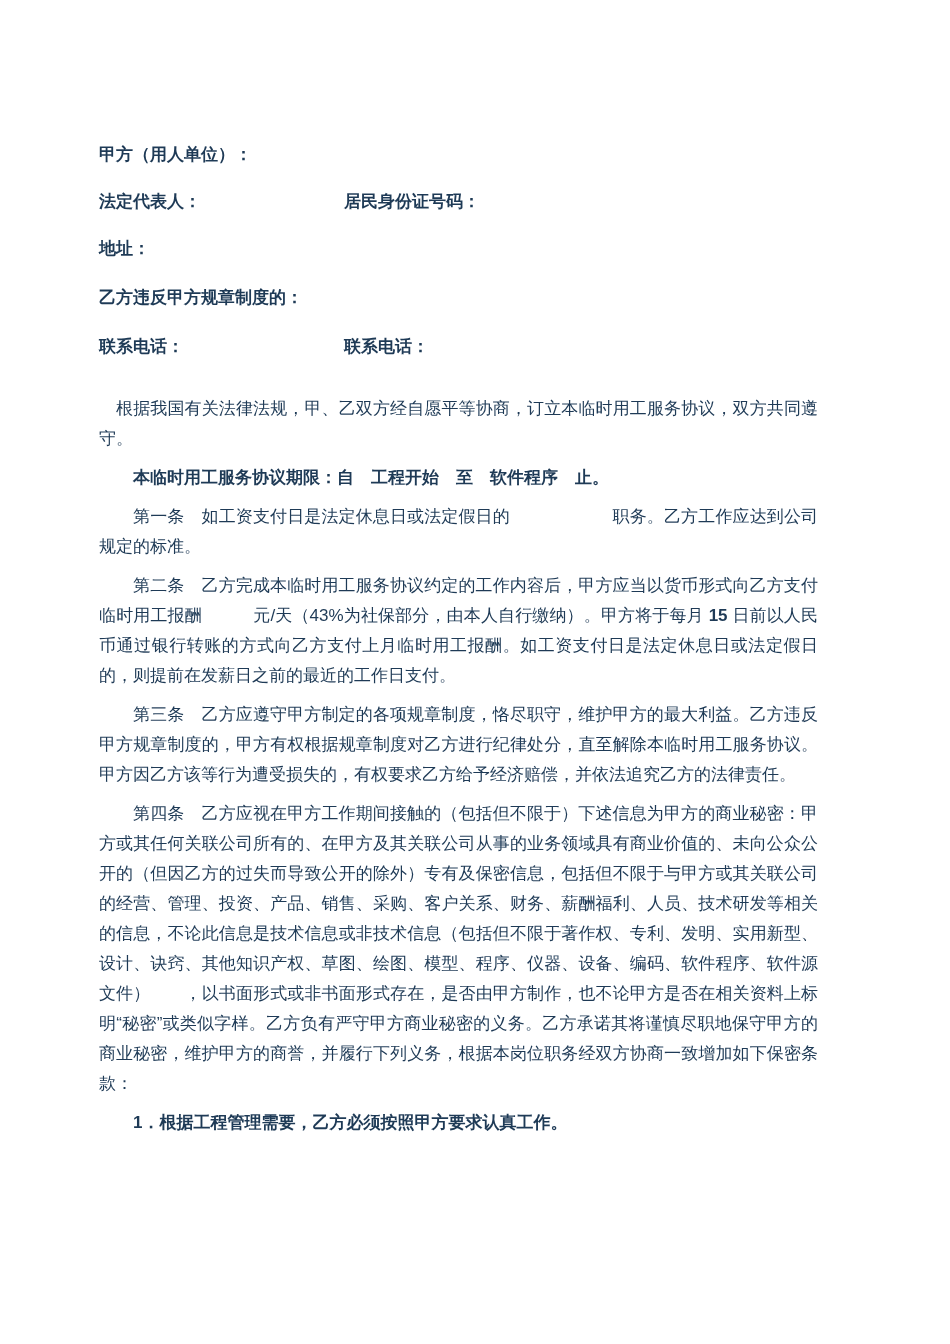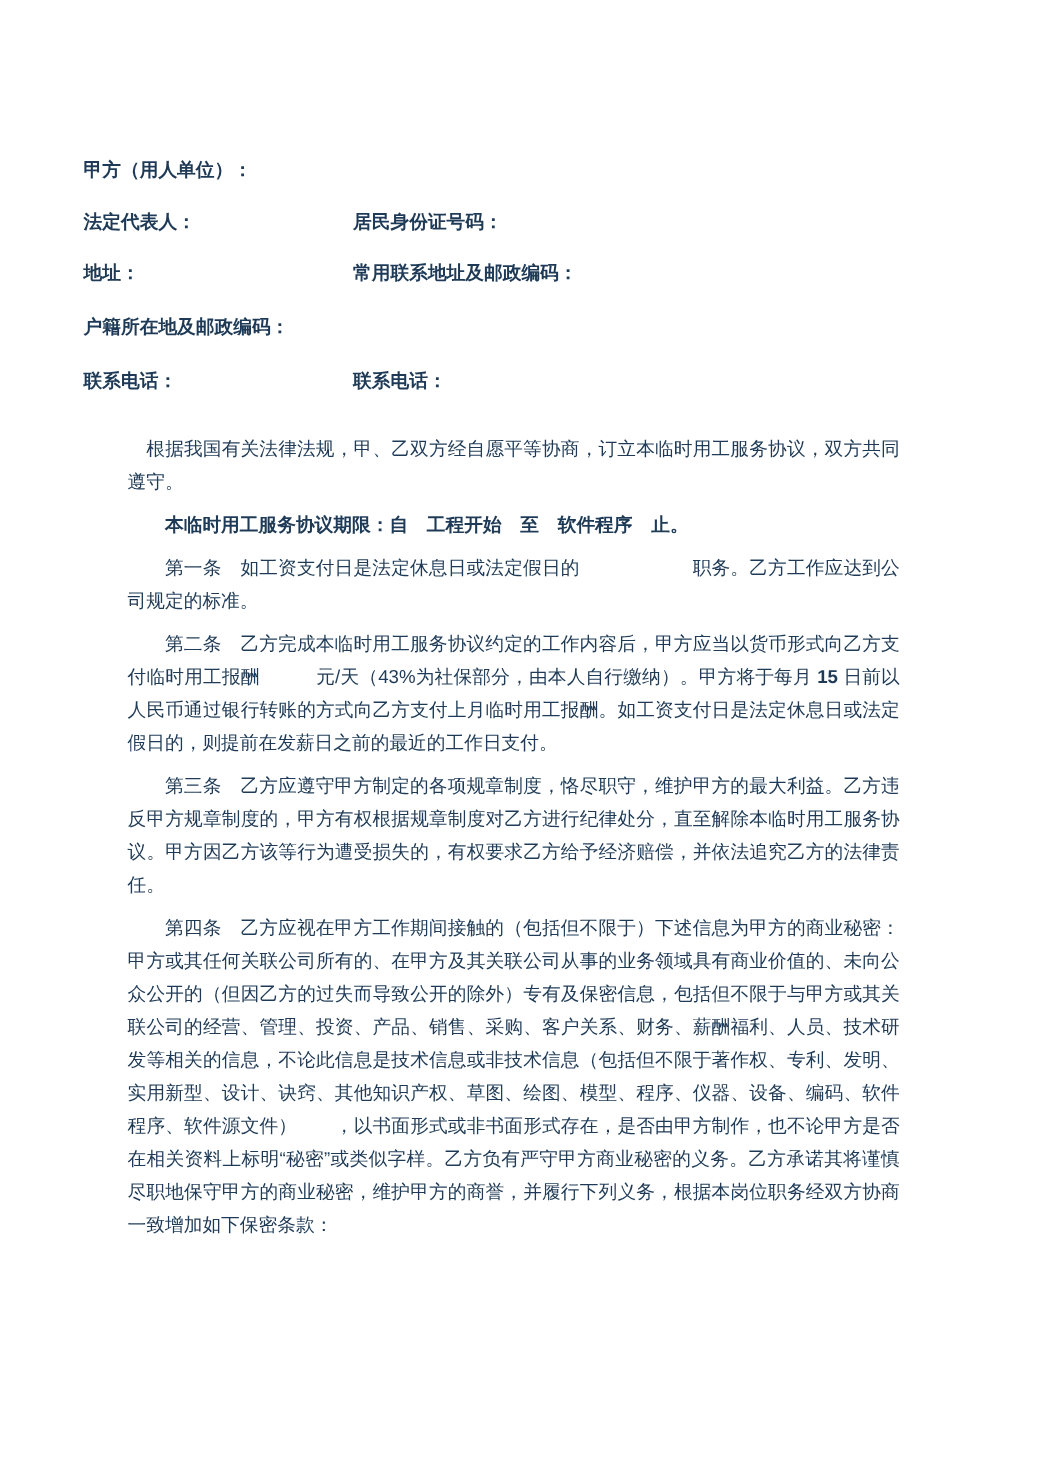--- a/index.html
+++ b/index.html
@@ -7,21 +7,21 @@
     padding: 0;
     background: #ffffff;
   }
   .page {
     position: relative;
     width: 950px;
     height: 1344px;
     margin: 0 auto;
     background: #ffffff;
     box-sizing: border-box;
-    padding: 140px 132px 40px 76px;
+    padding: 140px 132px 40px 99px;
     font-family: "Liberation Sans", sans-serif;
     color: #1e3a56;
     overflow: hidden;
   }
   .contract-header {
     font-weight: bold;
     font-size: 17px;
   }
   .header-row {
     display: flex;
@@ -34,21 +34,20 @@
   }
   .header-left {
     flex: 0 0 245px;
     width: 245px;
   }
   .header-right {
     flex: 1 1 auto;
   }
   .contract-body {
     margin-top: 32px;
-    margin-left: 40px;
   }
   .para {
     margin: 0 0 9px 0;
     font-size: 17px;
     line-height: 30px;
     text-align: justify;
   }
   .indent-1 { text-indent: 1em; }
   .indent-2 { text-indent: 2em; }
   .b { font-weight: bold; }
@@ -61,31 +60,31 @@
   <div class="contract-header">
       <div class="header-row">
         <span class="header-left">甲方（用人单位）：</span>
       </div>
       <div class="header-row">
         <span class="header-left">法定代表人：</span>
         <span class="header-right">居民身份证号码：</span>
       </div>
       <div class="header-row">
         <span class="header-left">地址：</span>
-        <span class="header-right">常用联系地址及邮政编码：</span>
       </div>
       <div class="header-row">
-        <span class="header-right">户籍所在地及邮政编码：</span>
+        <span class="header-right">乙方违反甲方规章制度的：</span>
       </div>
       <div class="header-row">
         <span class="header-left">联系电话：</span>
         <span class="header-right">联系电话：</span>
       </div>
     </div>
   <div class="contract-body">
       <p class="para indent-1"><span>根据我国有关法律法规，甲、乙双方经自愿平等协商，订立本临时用工服务协议，双方共同遵守。</span></p>
       <p class="para indent-2"><span class="b">本临时用工服务协议期限：自</span><span class="b u">　工程开始　</span><span class="b">至</span><span class="b u">　软件程序　</span><span class="b">止。</span></p>
       <p class="para indent-2"><span>第一条　如工资支付日是法定休息日或法定假日的</span><span class="u">　　　　　　</span><span>职务。乙方工作应达到公司规定的标准。</span></p>
       <p class="para indent-2"><span>第二条　乙方完成本临时用工服务协议约定的工作内容后，甲方应当以货币形式向乙方支付临时用工报酬</span><span class="u">　　　</span><span>元/天（43%为社保部分，由本人自行缴纳）。甲方将于每月 </span><span class="b u">15</span><span> 日前以人民币通过银行转账的方式向乙方支付上月临时用工报酬。如工资支付日是法定休息日或法定假日的，则提前在发薪日之前的最近的工作日支付。</span></p>
       <p class="para indent-2"><span>第三条　乙方应遵守甲方制定的各项规章制度，恪尽职守，维护甲方的最大利益。乙方违反甲方规章制度的，甲方有权根据规章制度对乙方进行纪律处分，直至解除本临时用工服务协议。甲方因乙方该等行为遭受损失的，有权要求乙方给予经济赔偿，并依法追究乙方的法律责任。</span></p>
       <p class="para indent-2"><span>第四条　乙方应视在甲方工作期间接触的（包括但不限于）下述信息为甲方的商业秘密：甲方或其任何关联公司所有的、在甲方及其关联公司从事的业务领域具有商业价值的、未向公众公开的（但因乙方的过失而导致公开的除外）专有及保密信息，包括但不限于与甲方或其关联公司的经营、管理、投资、产品、销售、采购、客户关系、财务、薪酬福利、人员、技术研发等相关的信息，不论此信息是技术信息或非技术信息（包括但不限于著作权、专利、发明、实用新型、设计、诀窍、其他知识产权、草图、绘图、模型、程序、仪器、设备、编码、软件程序、软件源文件）　　，以书面形式或非书面形式存在，是否由甲方制作，也不论甲方是否在相关资料上标明“秘密”或类似字样。乙方负有严守甲方商业秘密的义务。乙方承诺其将谨慎尽职地保守甲方的商业秘密，维护甲方的商誉，并履行下列义务，根据本岗位职务经双方协商一致增加如下保密条款：</span></p>
+      <p class="para indent-2"><span class="b u">1．根据工程管理需要，乙方必须按照甲方要求认真工作。</span></p>
     </div>
 </div>
 
 </body></html>

